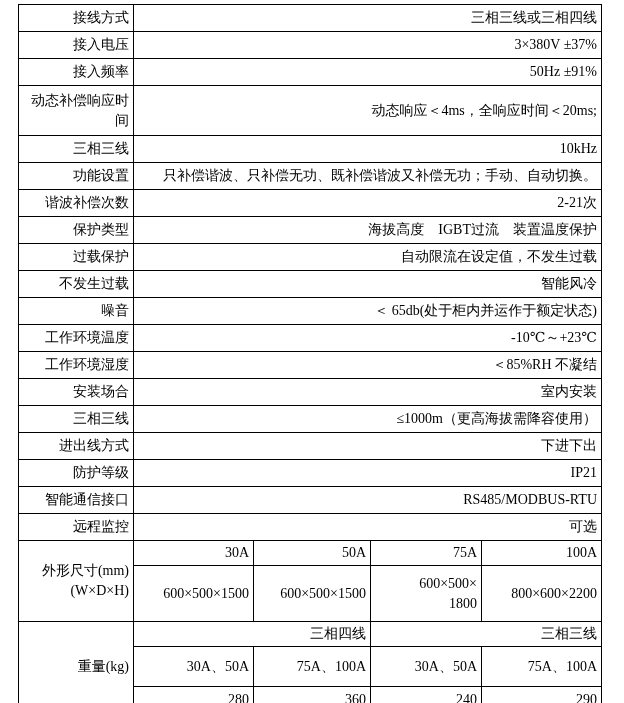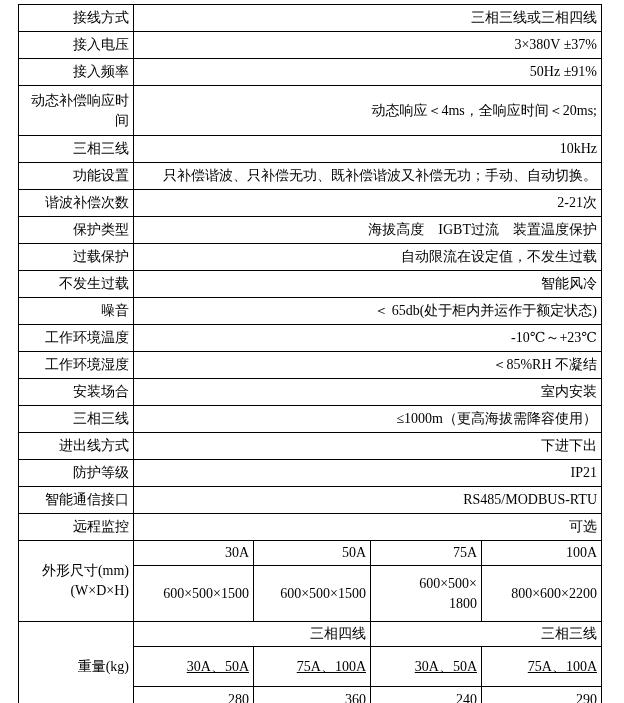--- a/index.html
+++ b/index.html
@@ -33,21 +33,21 @@
     vertical-align: middle;
     padding: 1px 4px;
     overflow: hidden;
   }
   td.preline { white-space: pre-line; line-height: 1.9; }
   tr.r-single   { height: 27px; }
   tr.r-tall     { height: 50px; margin-top: 48px; }
   tr.r-dimhead  { height: 25px; }
   tr.r-dimval   { height: 56px; margin-left: 15px; }
   tr.r-wgthead  { height: 25px; }
-  tr.r-wgtsub   { height: 40px; text-decoration: underline; }
+  tr.r-wgtsub   { height: 40px; }
   tr.r-wgtval   { height: 26px; }
 </style>
 </head>
 <body>
 
 <div class="page">
   <table class="spec">
     <colgroup>
       <col style="width:115px">
       <col style="width:120px">

